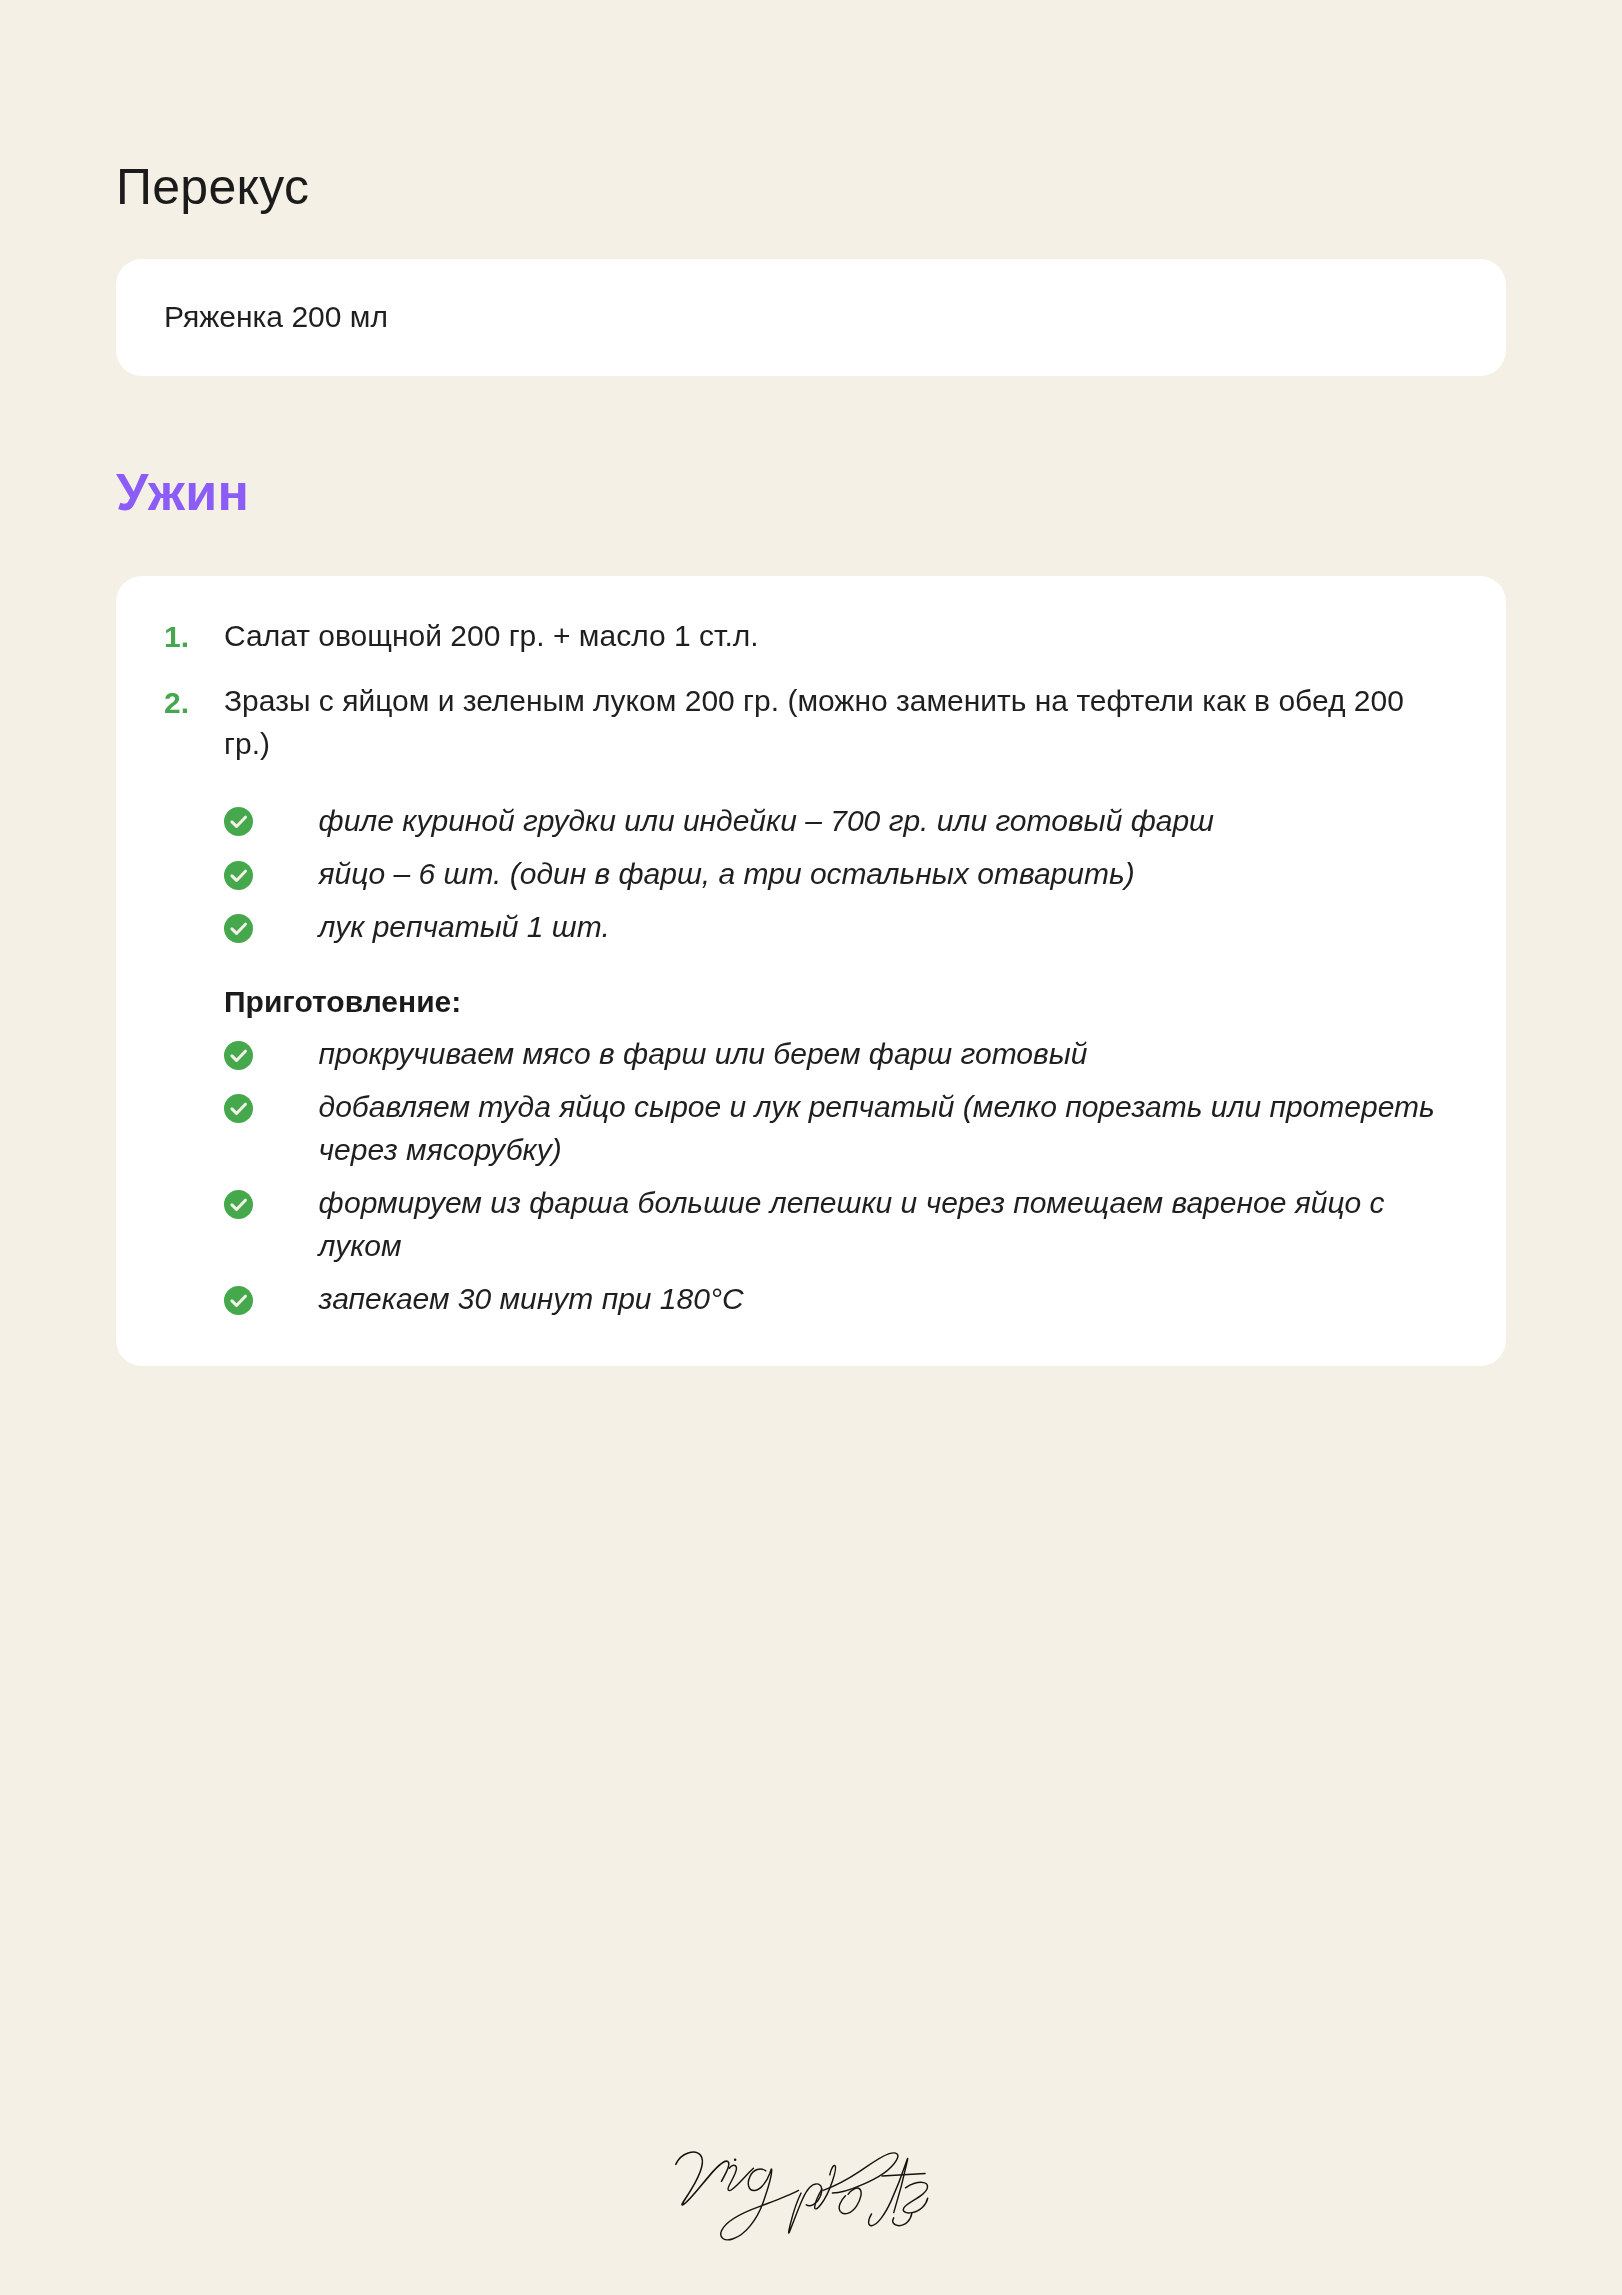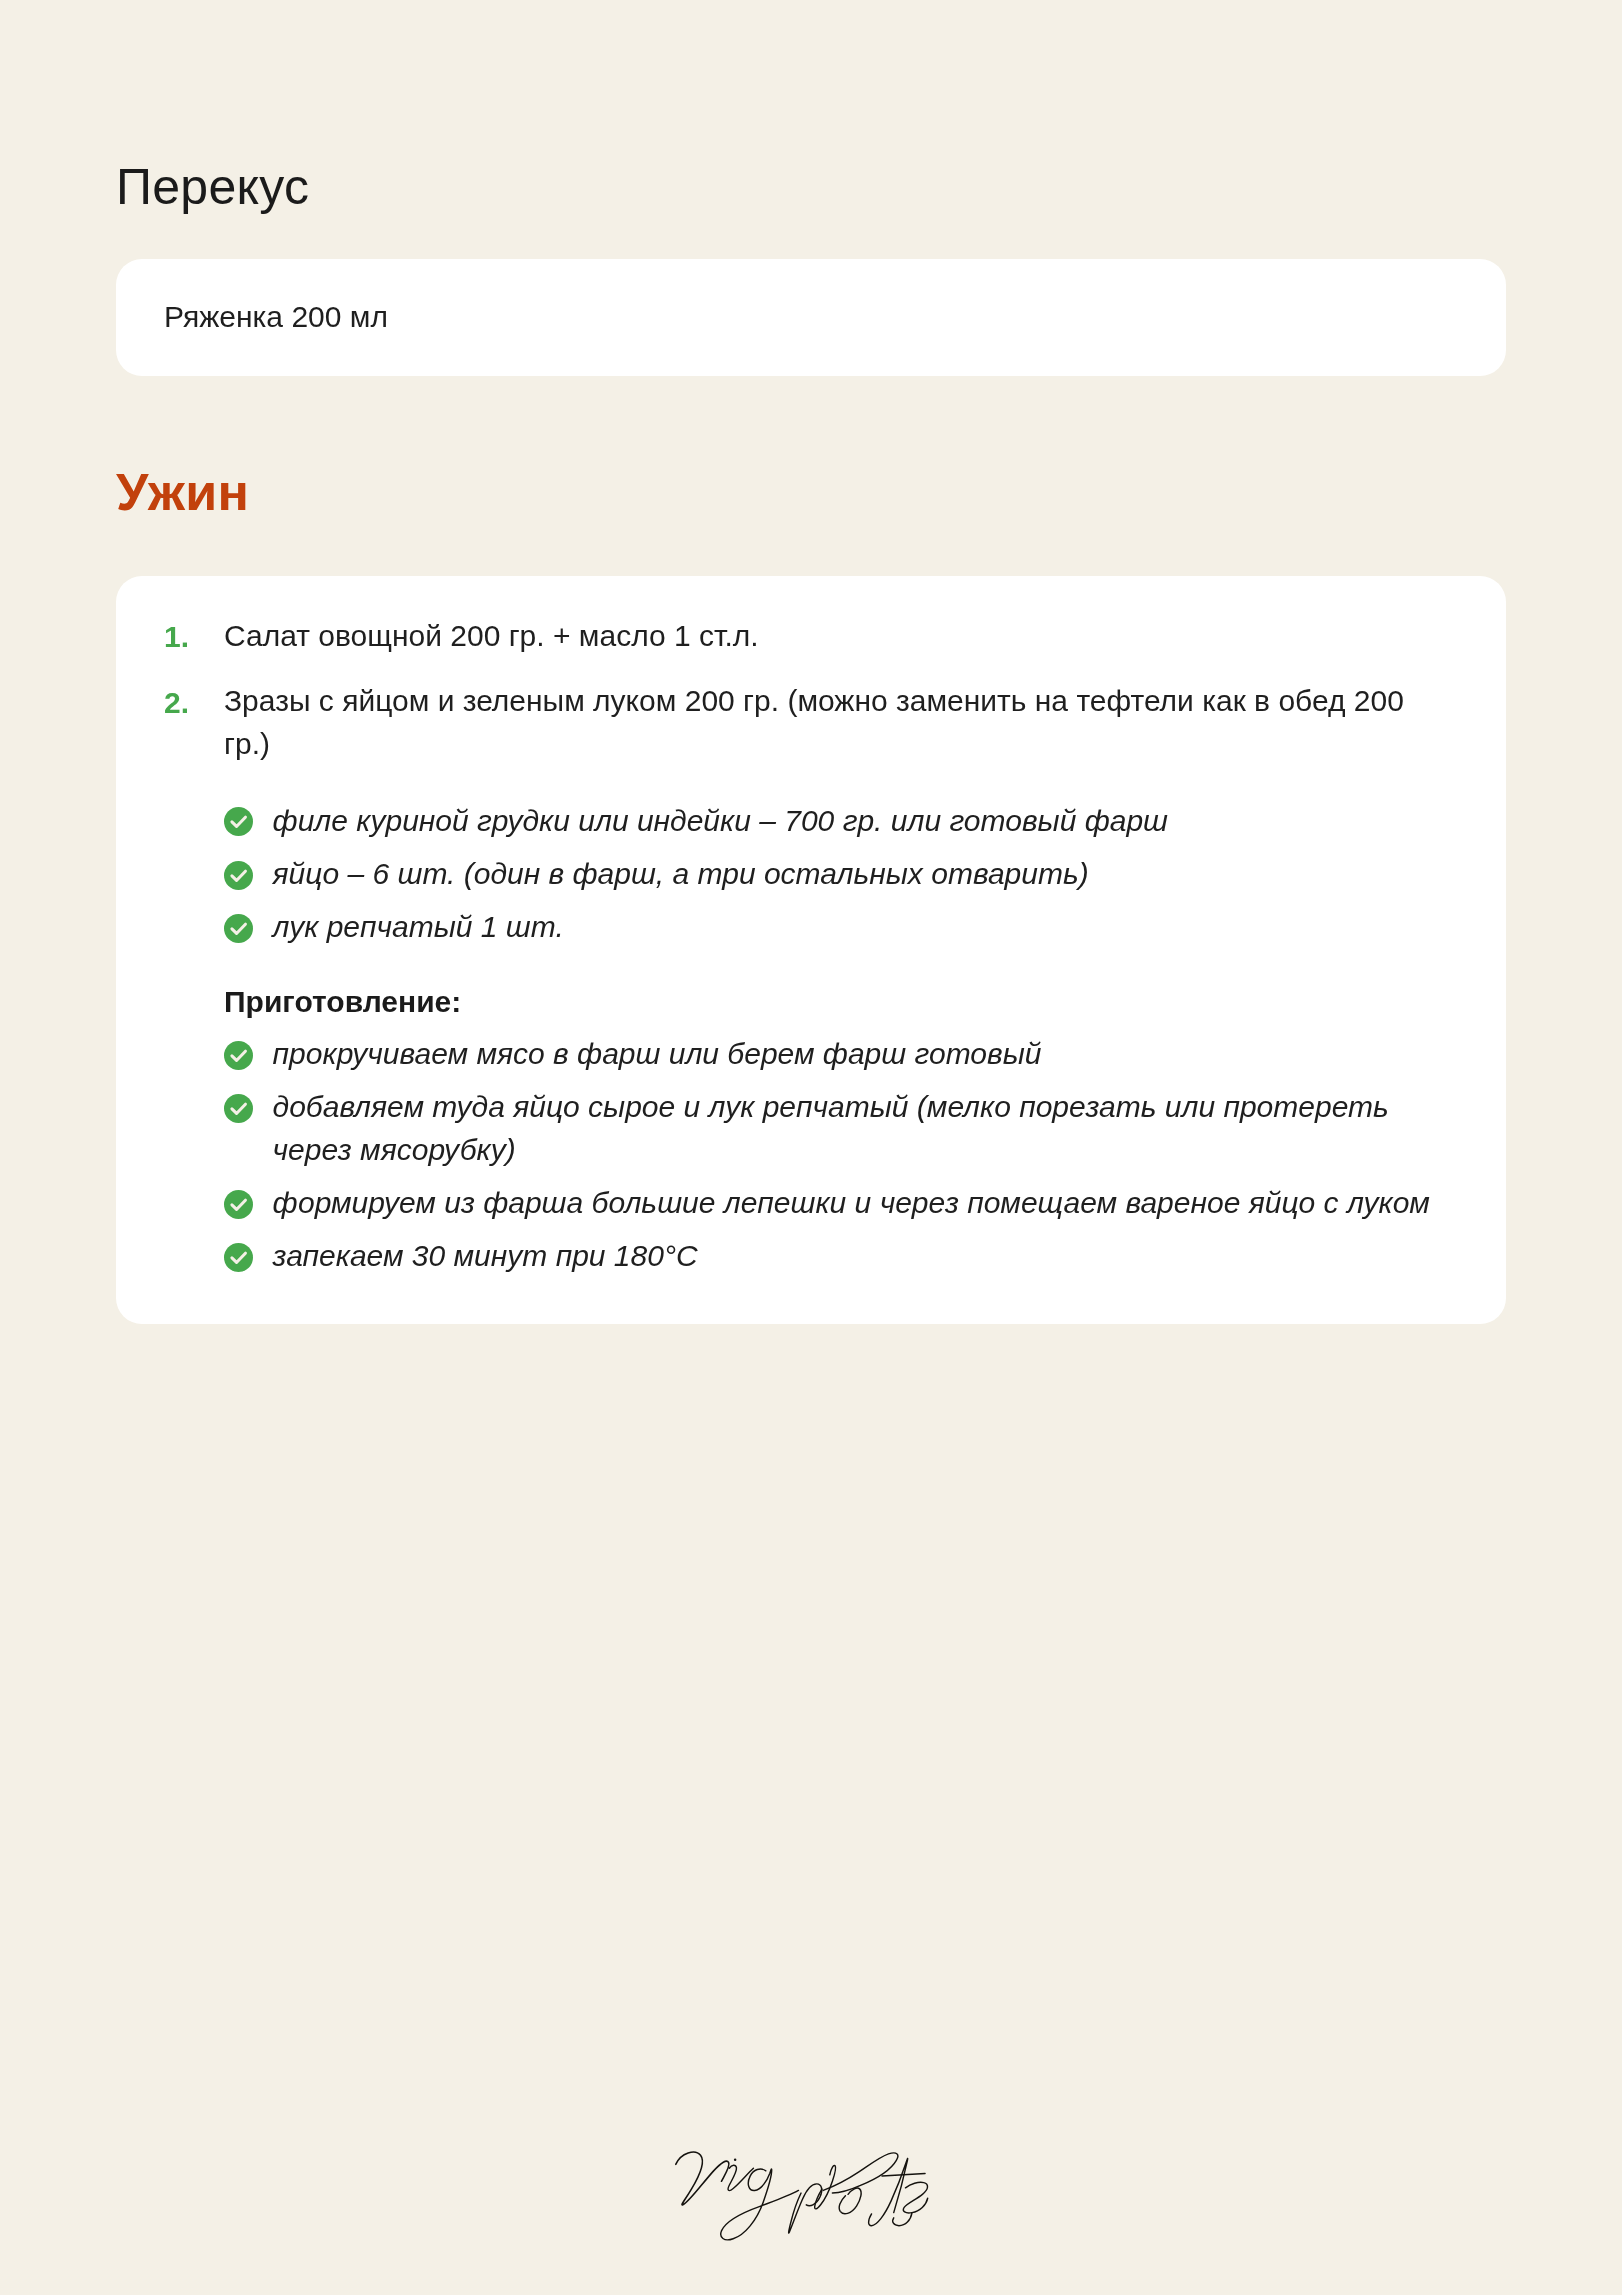--- a/index.html
+++ b/index.html
@@ -37,21 +37,21 @@
     color: #1b1b1b;
   }
 
   .heading-dinner {
     margin: 0;
     padding-top: 90px;
     font-size: 52px;
     font-weight: 700;
     letter-spacing: 0.3px;
     line-height: 1.0;
-    color: #c2410c;
+    color: #8b5cf6;
   }
 
   
   .card {
     background: #ffffff;
     border-radius: 26px;
     box-sizing: border-box;
     width: 1390px;
   }
 
@@ -130,20 +130,21 @@
   .check-list {
     list-style: none;
     margin: 0;
     padding: 0;
   }
 
   .check-list > li {
     display: flex;
     align-items: flex-start;
     margin-bottom: 10.5px;
+    gap: 46px;
   }
   .check-list > li:last-child {
     margin-bottom: 0;
   }
 
   .check-icon {
     flex: 0 0 auto;
     width: 29px;
     height: 29px;
     margin-right: 19.6px;

